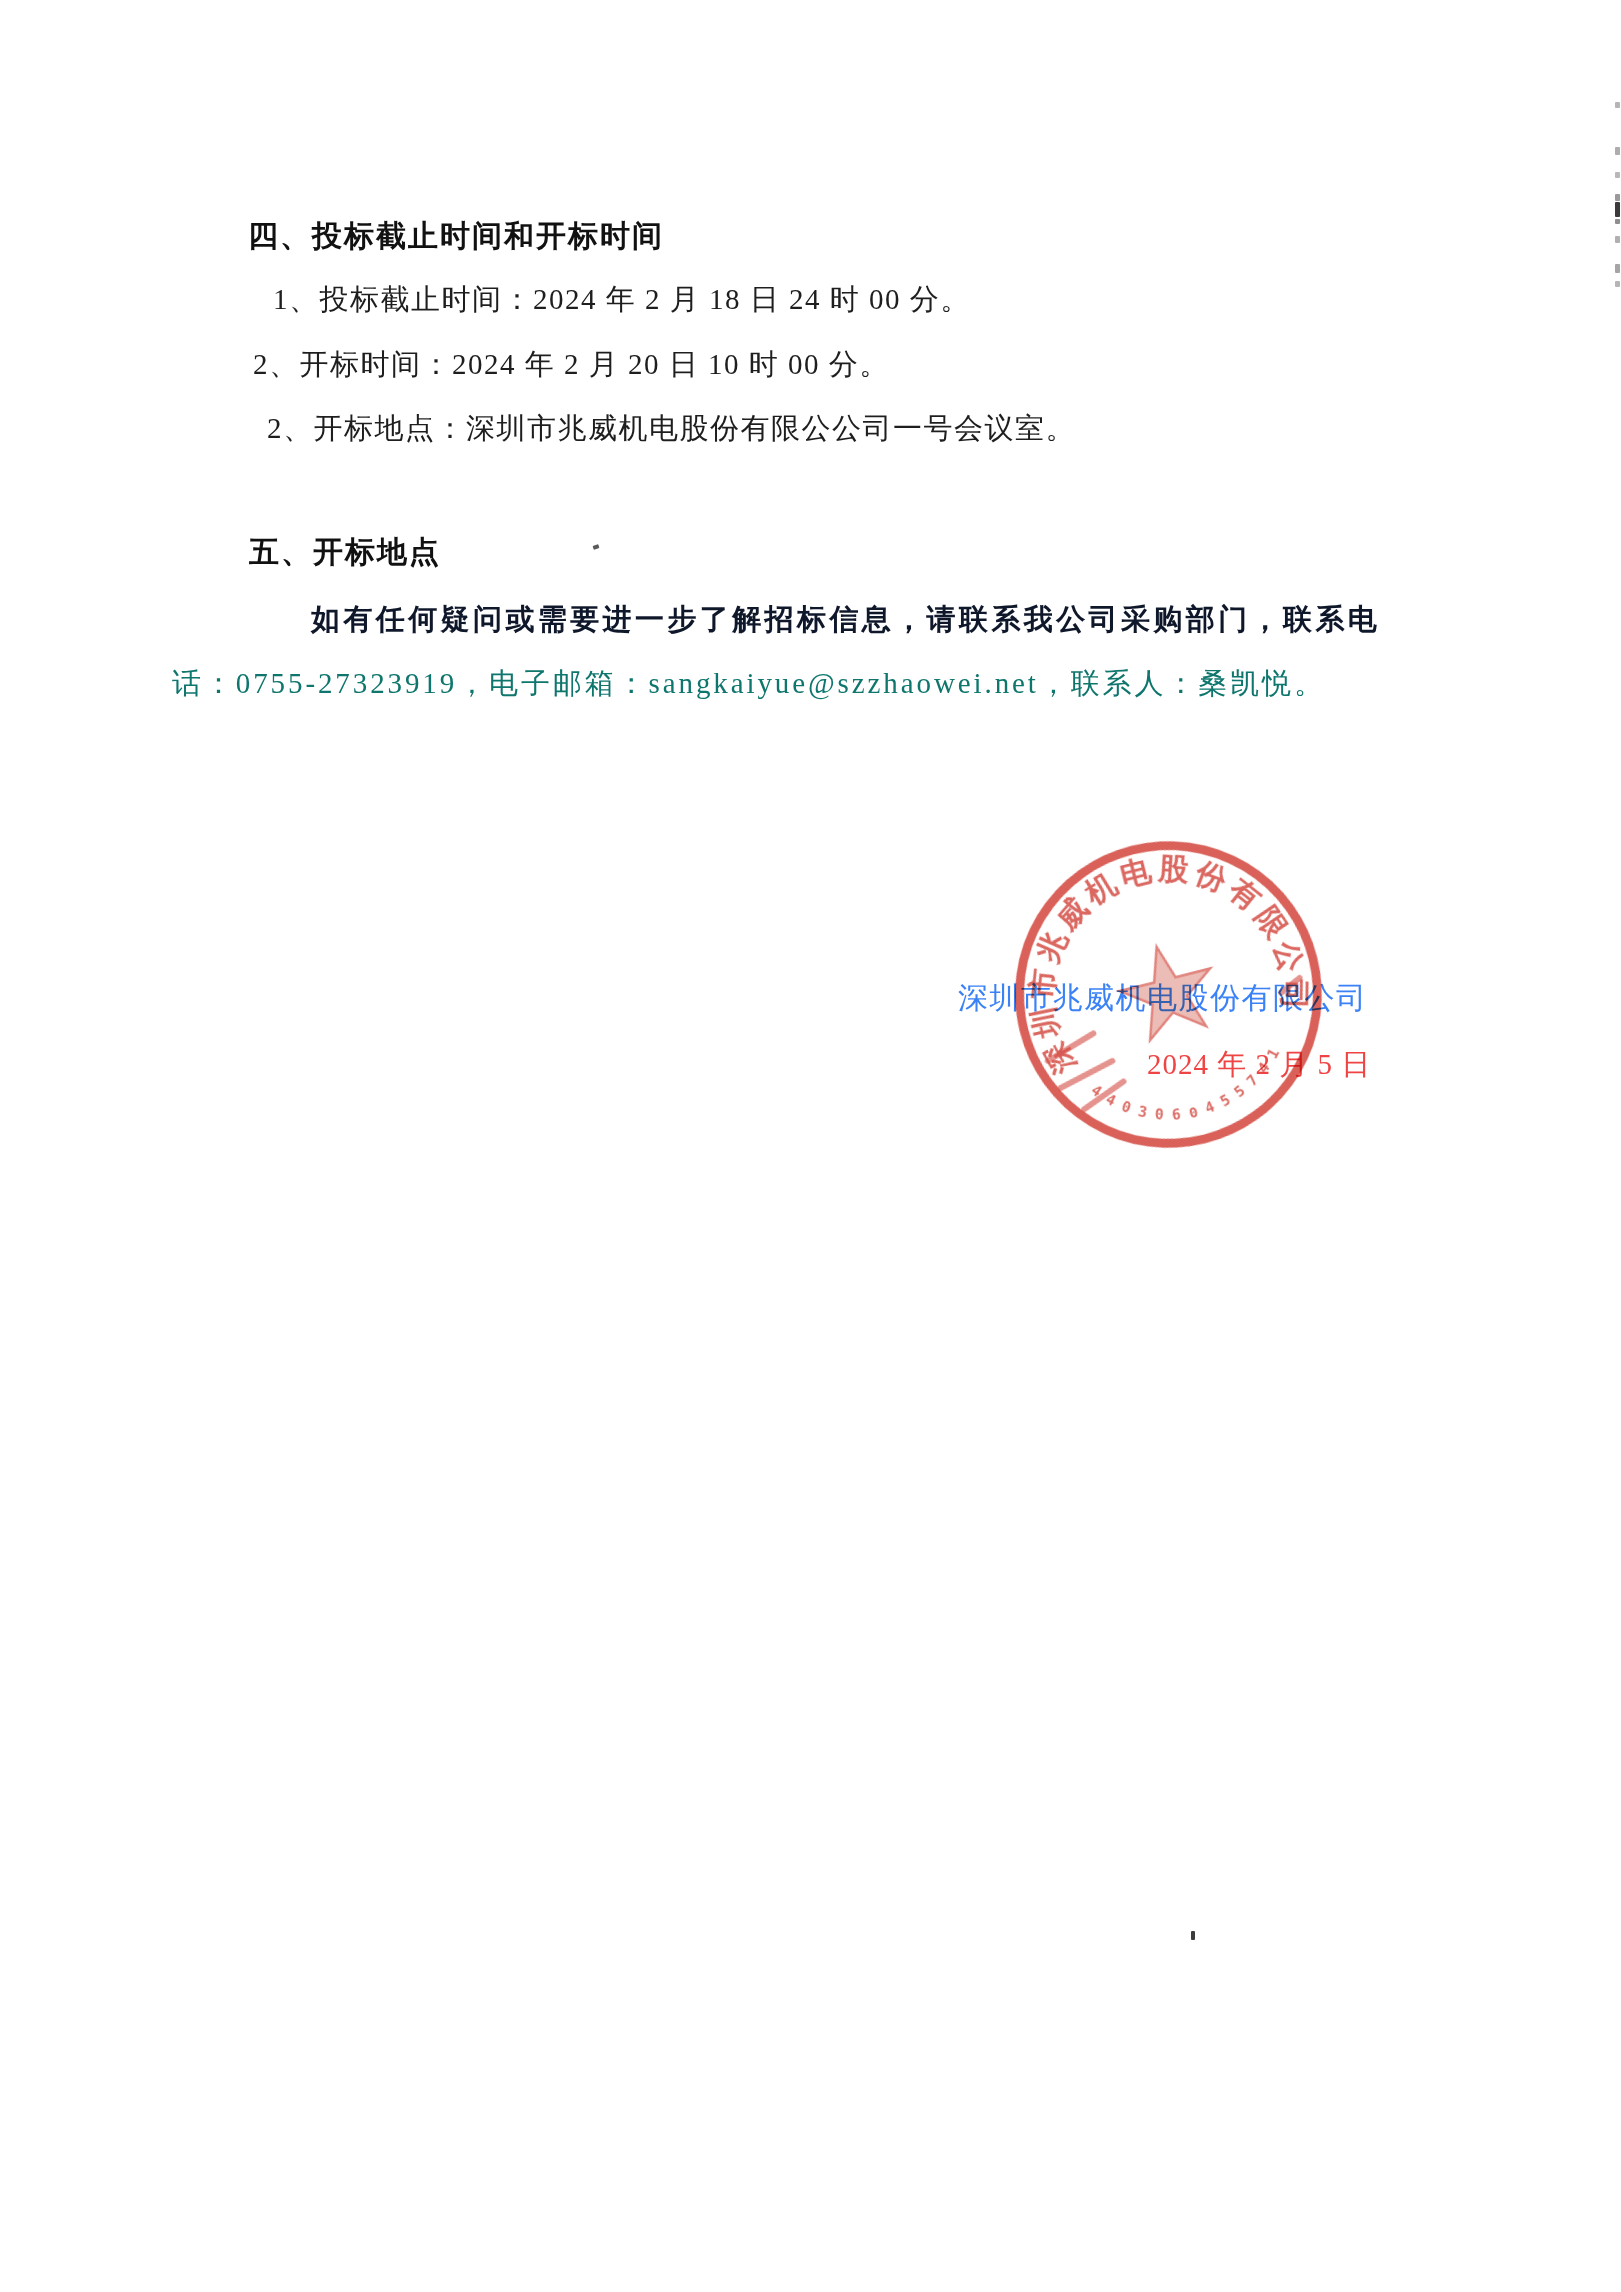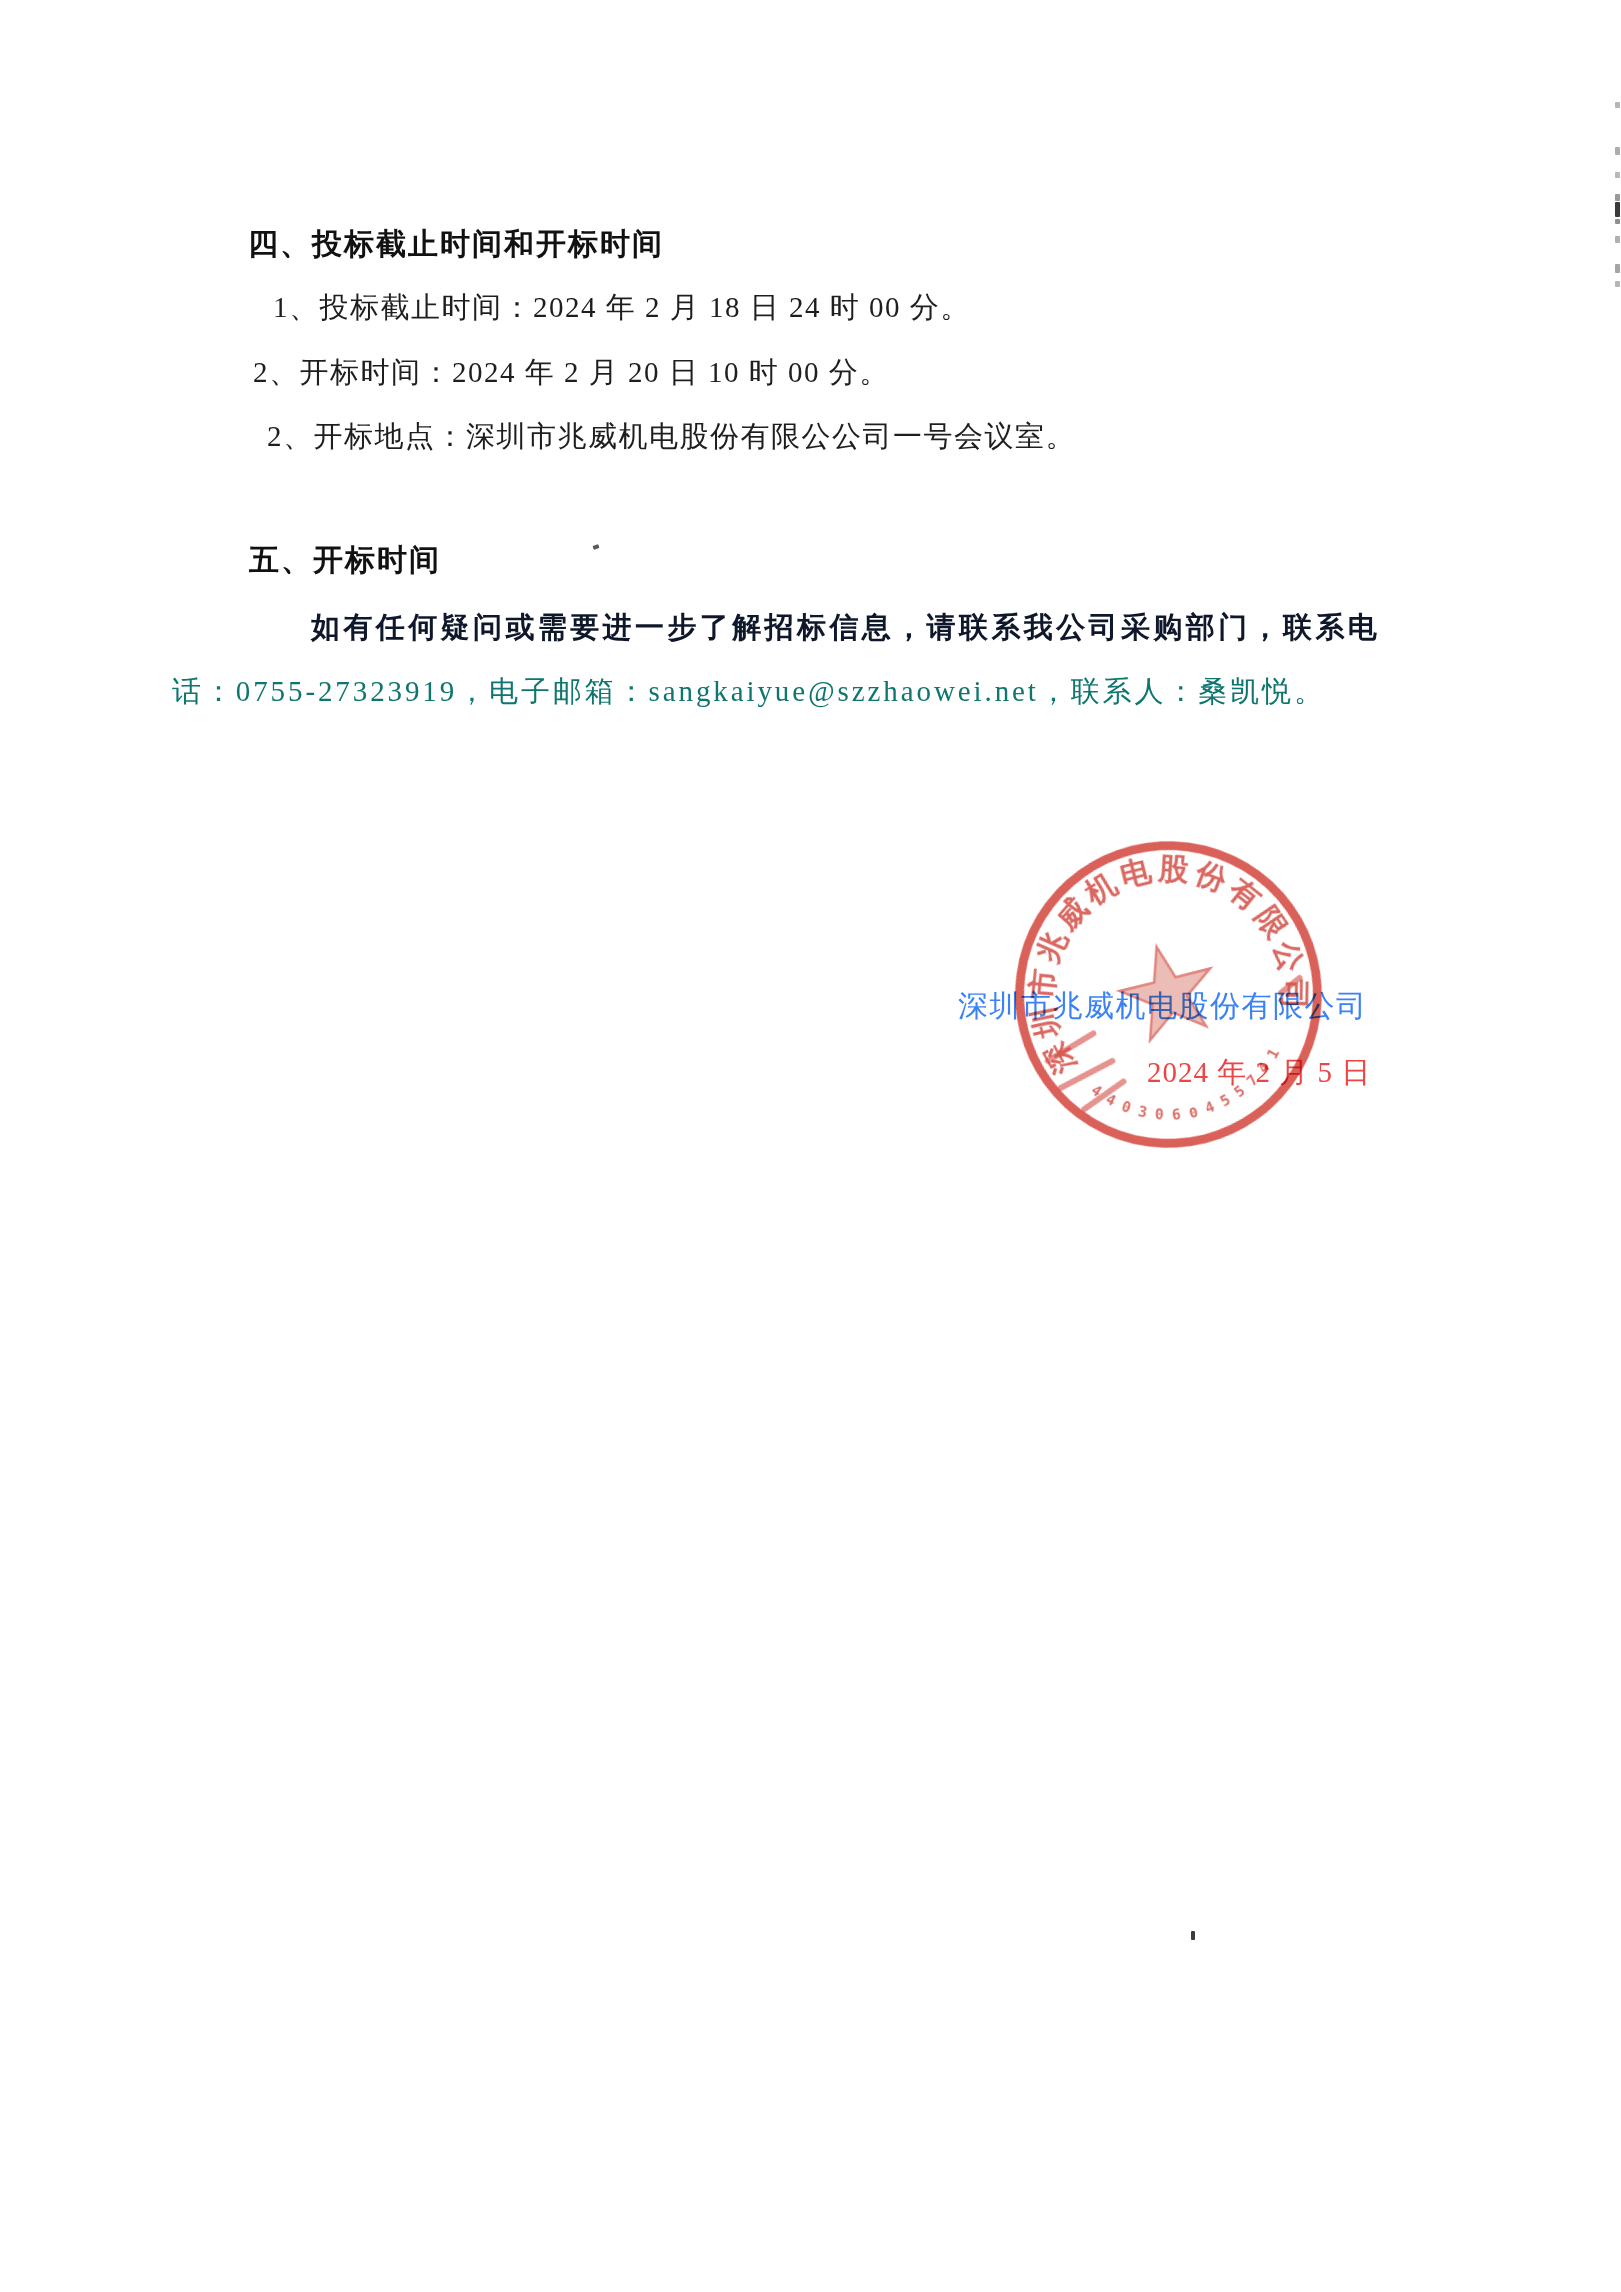--- a/index.html
+++ b/index.html
@@ -4,21 +4,21 @@
 <style>
   html,body{margin:0;padding:0;}
   body{
     width:1621px;height:2293px;
     background:#ffffff;
     position:relative;
     overflow:hidden;
     font-family:"Liberation Serif","DejaVu Serif",serif;
     color:#1b1b1b;
   }
-  .abs{position:absolute;white-space:nowrap;margin-top:8px;}
+  .abs{position:absolute;white-space:nowrap;}
   .h{font-weight:700;font-size:30px;letter-spacing:2px;color:#111;}
   .body-line{font-size:29px;letter-spacing:1.5px;color:#1e1e1e;text-align:center;}
   .para1{font-size:29px;letter-spacing:3.4px;color:#0f172a;font-weight:bold;}
   .para2{font-size:29px;letter-spacing:2.9px;color:#0f766e;}
   .sig{font-size:30px;letter-spacing:1.5px;color:#3b82f6;}
   .date{font-size:29px;letter-spacing:1px;color:#ef4444;}
   .speck{position:absolute;background:#444;border-radius:1px;}
   .edge-mark{position:absolute;left:1615px;width:4.9px;border-radius:1px;}
   #stamp-wrap{
     position:absolute;left:1002px;top:828px;width:333px;height:333px;
@@ -29,21 +29,21 @@
 <body>
 
 <div class="abs h" style="left:248px;top:216px;">四、投标截止时间和开标时间</div>
 
 <div class="abs body-line" style="left:273px;top:280px;">1、投标截止时间：2024 年 2 月 18 日 24 时 00 分。</div>
 
 <div class="abs body-line" style="left:253px;top:345px;">2、开标时间：2024 年 2 月 20 日 10 时 00 分。</div>
 
 <div class="abs body-line" style="left:267px;top:409px;">2、开标地点：深圳市兆威机电股份有限公公司一号会议室。</div>
 
-<div class="abs h" style="left:249px;top:532px;">五、开标时间</div>
+<div class="abs h" style="left:249px;top:532px;">五、开标地点</div>
 
 <div class="speck" style="left:593px;top:545px;width:5.9px;height:3.9px;background:#5a5a5a;transform:rotate(-20deg);"></div>
 
 <div class="abs para1" style="left:311px;top:600px;">如有任何疑问或需要进一步了解招标信息，请联系我公司采购部门，联系电</div>
 
 <div class="abs para2" style="left:172px;top:664px;">话：0755-27323919，电子邮箱：sangkaiyue@szzhaowei.net，联系人：桑凯悦。</div>
 
 <div class="abs sig" style="left:958px;top:978px;">深圳市兆威机电股份有限公司</div>
 
 <div class="abs date" style="left:1147px;top:1045px;">2024 年 2 月 5 日</div>

